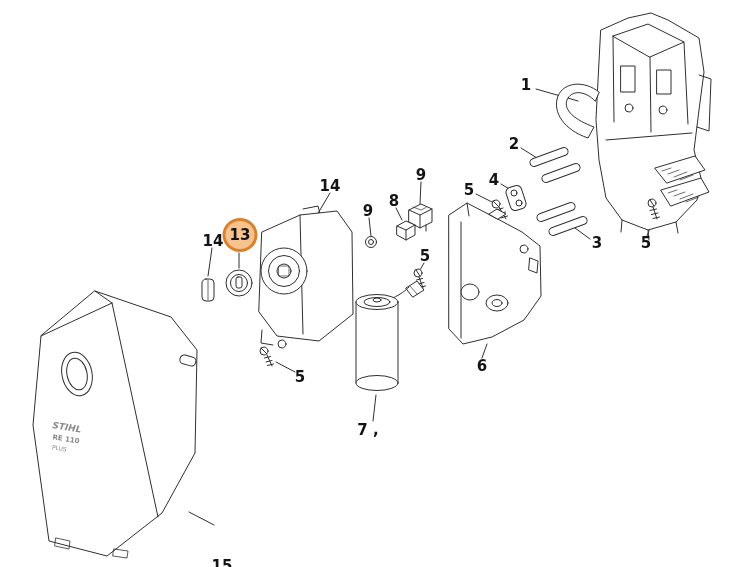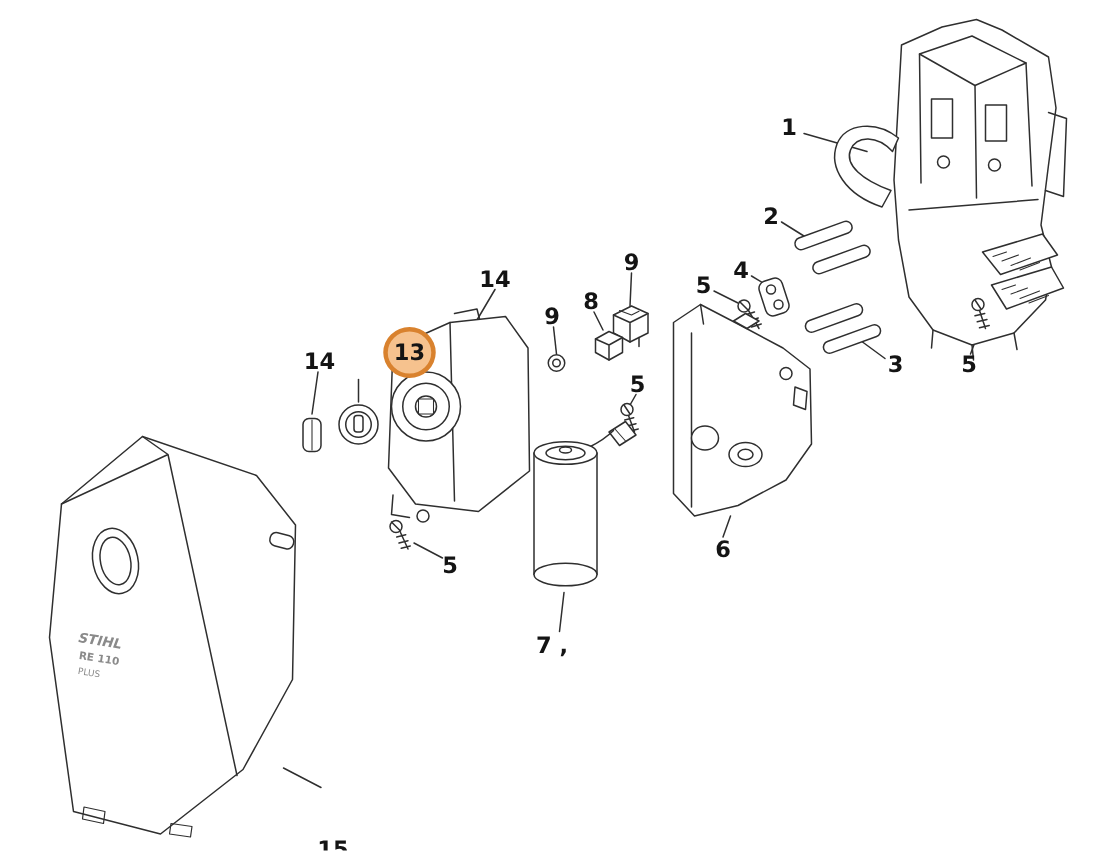--- a/index.html
+++ b/index.html
@@ -13,21 +13,21 @@
   .part-label {
     position: absolute; transform: translate(-50%, -50%);
     font: bold 15px "DejaVu Sans", "Liberation Sans", sans-serif;
     color: #141414; white-space: nowrap; cursor: pointer;
   }
   .part-label.highlighted {
     width: 35px; height: 34px;
     background: var(--hl-fill, #f6c28e);
     border: 3px solid var(--hl-stroke, #d9822e);
     border-radius: 50%;
-    display: flex; align-items: center; justify-content: center; margin-left: 33px;
+    display: flex; align-items: center; justify-content: center;
   }
 </style>
 </head>
 <body>
 
 <div class="canvas">
 
   <svg width="740" height="567" viewBox="0 0 740 567">
     <g stroke="#2f2f2f" stroke-width="1" fill="#ffffff" stroke-linejoin="round" stroke-linecap="round">
 

